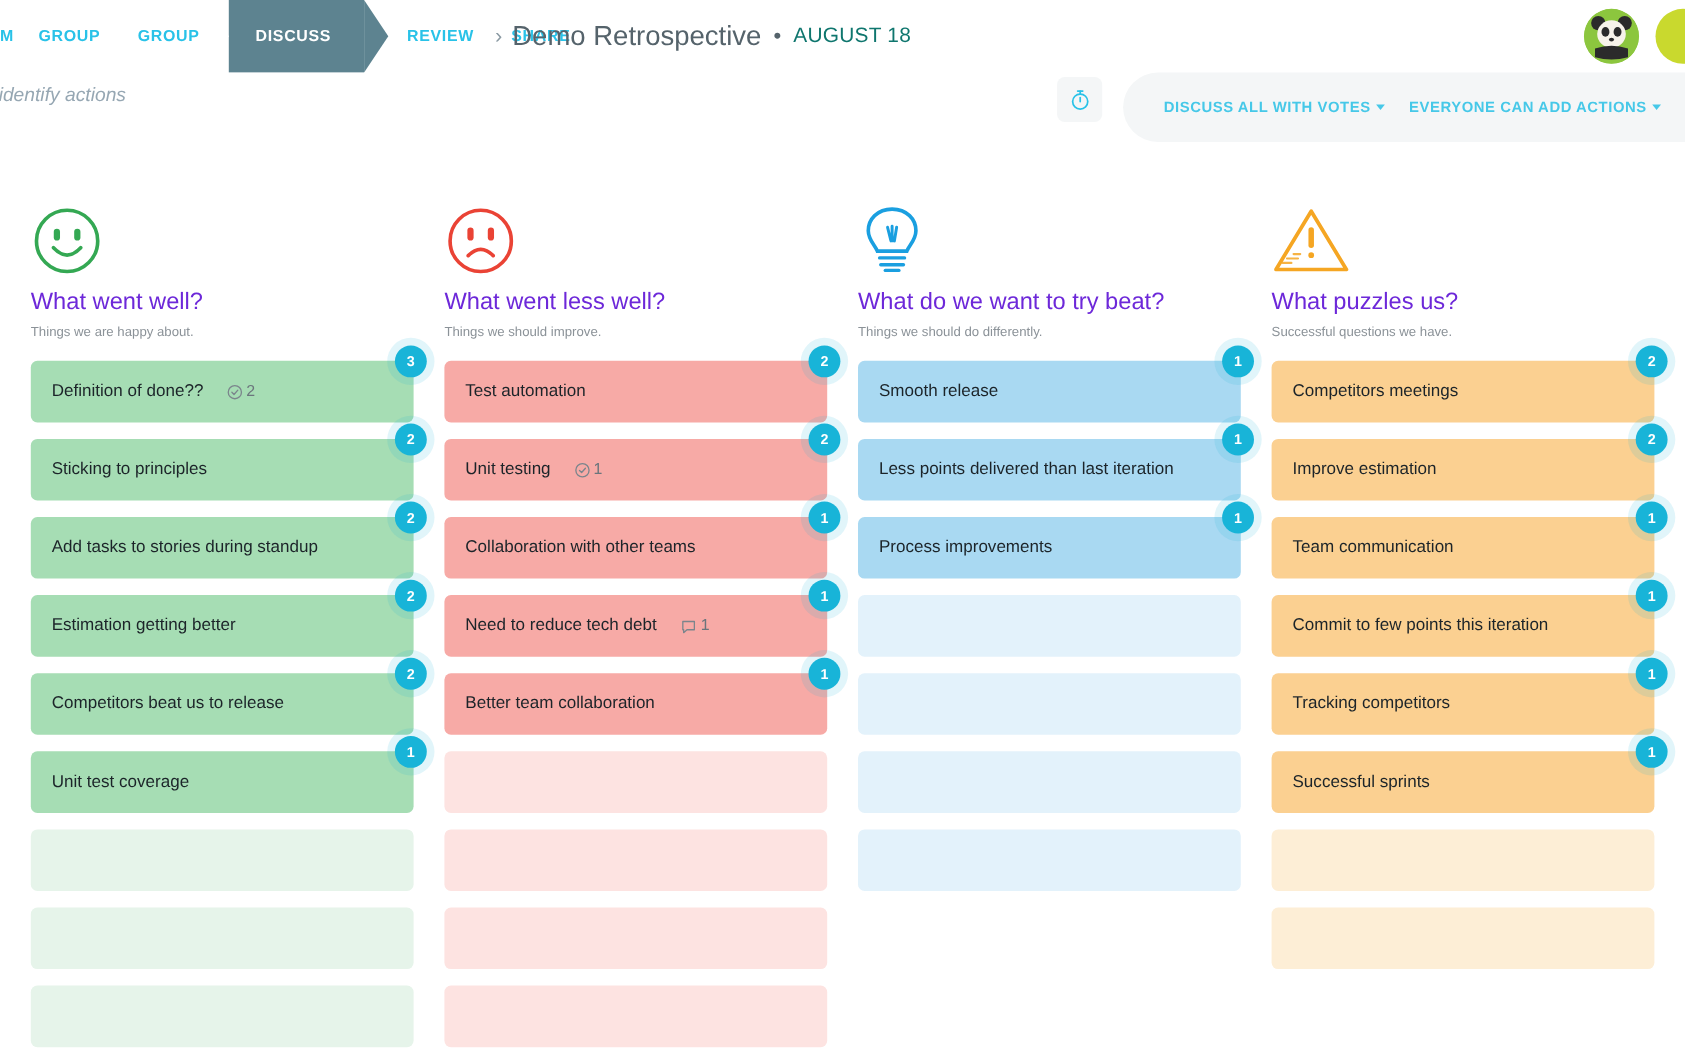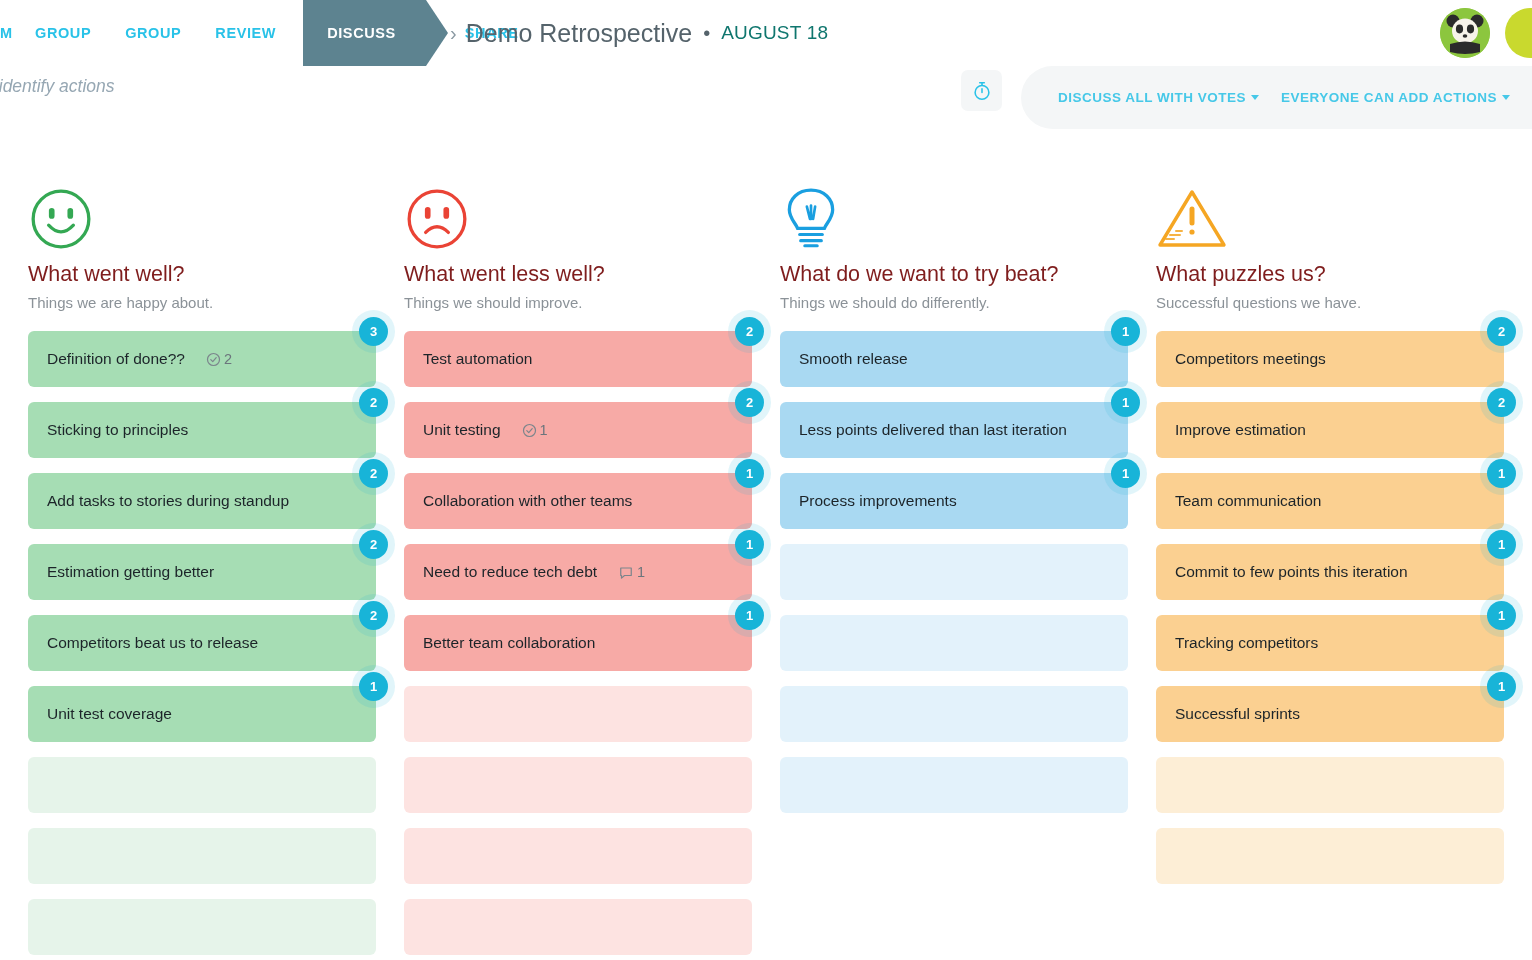--- a/index.html
+++ b/index.html
@@ -151,26 +151,26 @@
     height: 820px;
   }
   .column {
     width: 376px;
     padding-left: 28px;
     position: relative;
   }
   .col-icon { height: 76px; display: flex; align-items: flex-start; }
   .col-title {
     font-size: 21.5px;
-    color: #7f1d1d;
+    color: #6d28d9;
     margin-bottom: 7px;
     white-space: nowrap;
   }
   .col-sub {
-    font-size: 15px;
+    font-size: 12px;
     color: #8b9298;
     margin-bottom: 20px;
     white-space: nowrap;
   }
 
   .card-list { position: relative; }
   .card {
     position: relative;
     height: 56px;
     border-radius: 6px;
@@ -222,22 +222,22 @@
   .c-amber .card.empty  { background: #fdeed6; }
 </style>
 </head>
 <body>
 
 <div class="header">
   <div class="stepper">
       <div class="step first">M</div>
       <div class="step">GROUP</div>
       <div class="step">GROUP</div>
+      <div class="step active">DISCUSS</div>
       <div class="step">REVIEW</div>
-      <div class="step active">DISCUSS</div>
       <div class="step">SHARE</div>
     </div>
 
   <div class="board-title">
     <span class="chev">›</span>
     <span class="board-name">Demo Retrospective</span>
     <span class="board-sep">•</span>
     <span class="board-date">AUGUST 18</span>
   </div>
 

